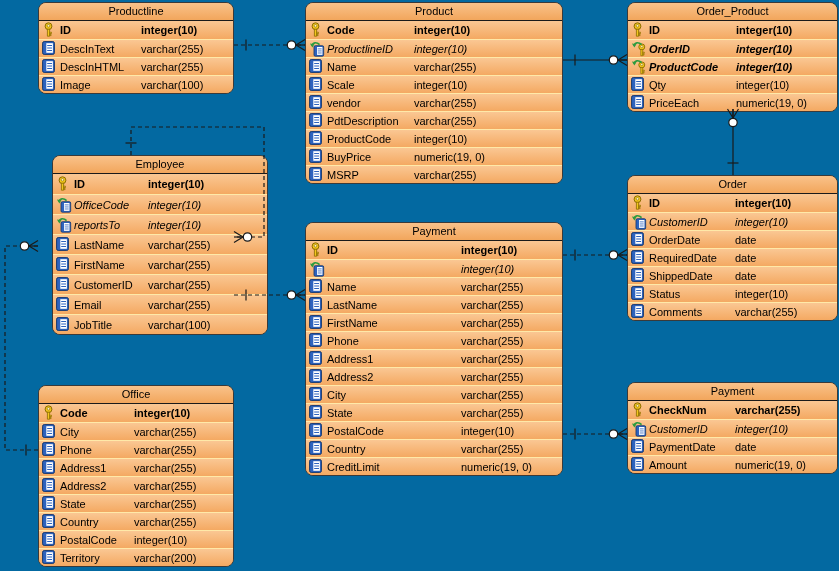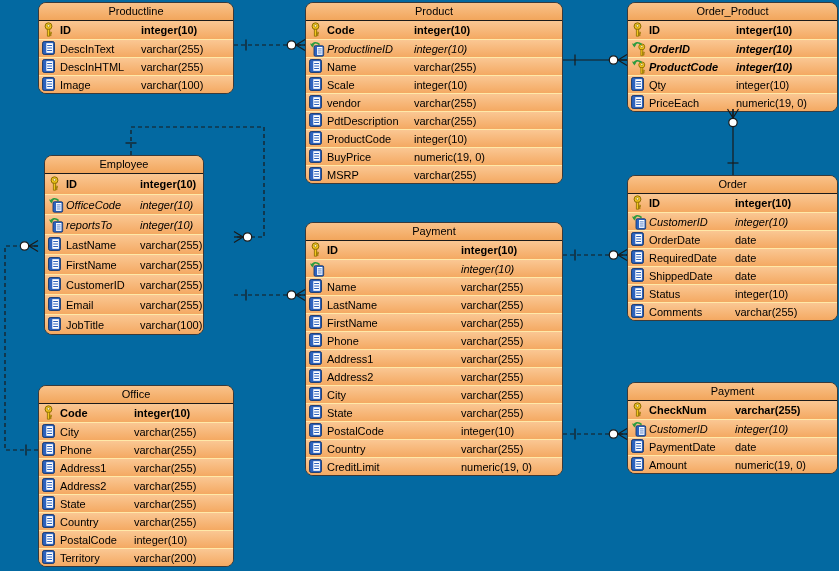--- a/index.html
+++ b/index.html
@@ -250,21 +250,21 @@
           <svg width="14" height="14" viewBox="0 0 14 14">
             <rect x="0.6" y="0.6" width="11.8" height="12.8" rx="1.6" fill="#2E63BE" stroke="#16386E" stroke-width="1"></rect>
             <rect x="4.3" y="2.2" width="6.6" height="9.6" fill="#ffffff"></rect>
             <path d="M5.2 4.5h4.8M5.2 7h4.8M5.2 9.5h4.8" stroke="#2E63BE" stroke-width="1"></path>
           </svg>
         </span>
         <span class="er-name">PriceEach</span>
         <span class="er-type" style="left: 108px;">numeric(19, 0)</span>
       </div>
     </div>
-    <div class="er-table" style="left: 44px; top: 155px; width: 160px; --rh: 20px;">
+    <div class="er-table" style="left: 52px; top: 155px; width: 216px; --rh: 20px;">
       <div class="er-header">Employee</div>
       <div class="er-row key-pk">
         <span class="er-icon">
           <svg width="13" height="16" viewBox="0 0 12 16">
             <circle cx="6" cy="4.2" r="3.4" fill="#F2C71E" stroke="#8A6A00"></circle>
             <circle cx="6" cy="3.8" r="1.3" fill="#FDF6C3" stroke="#8A6A00" stroke-width="0.6"></circle>
             <path d="M4.9 7.2h2.2v7h-2.2z" fill="#F2C71E" stroke="#8A6A00" stroke-width="0.8"></path>
             <path d="M7.1 10.2h1.9v1.3H7.1zM7.1 12.4h1.5v1.2H7.1z" fill="#F2C71E" stroke="#8A6A00" stroke-width="0.7"></path>
           </svg>
         </span>

